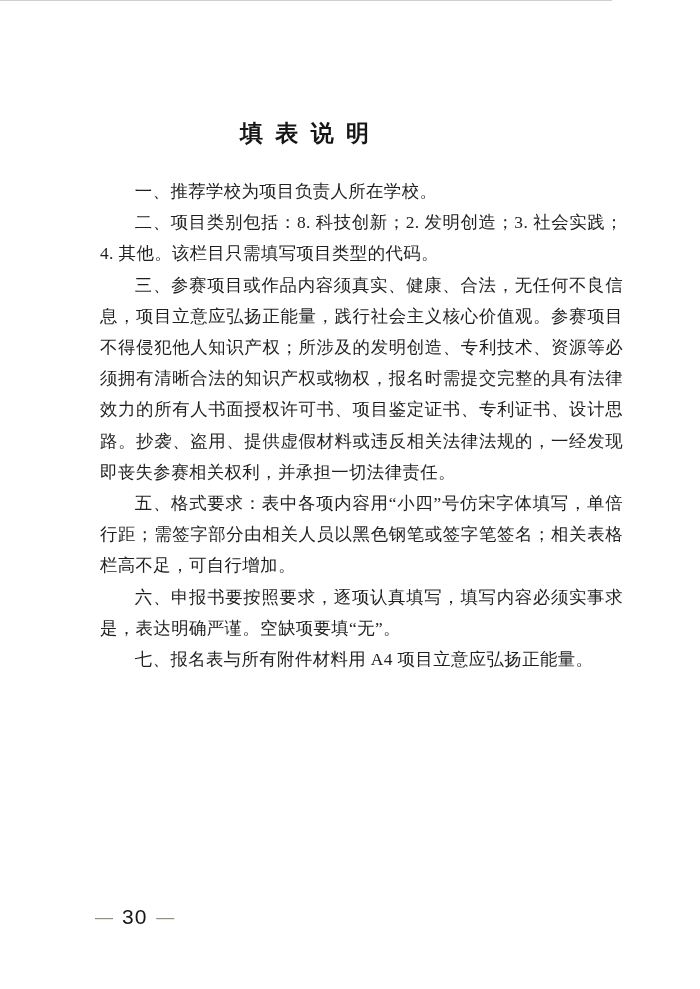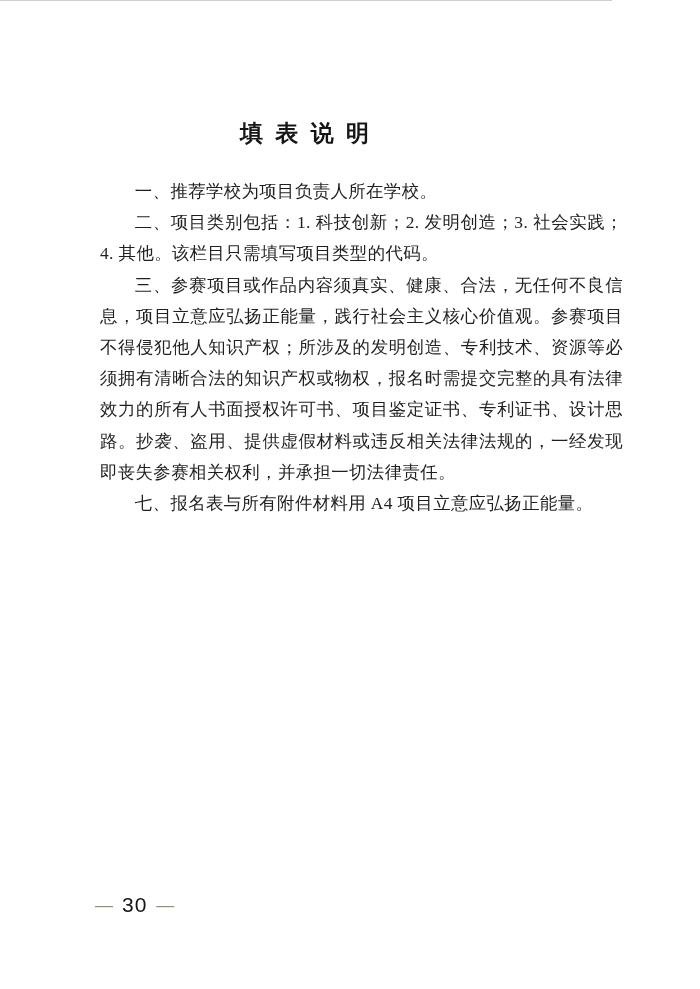--- a/index.html
+++ b/index.html
@@ -68,36 +68,38 @@
     color: #161616;
     display: flex;
     align-items: center;
   }
   .footer .dash {
     color: #8f8f82;
     font-size: 18px;
     line-height: 21px;
   }
   .footer .page-num {
-    margin: 0 9px;
+    margin: 12px 9px;
     letter-spacing: 1px;
   }
 </style>
 </head>
 <body>
 
 <div class="page">
   <div class="scan-edge-top"></div>
 
   <h1 class="doc-title">填 表 说 明</h1>
 
   <div class="content">
     <p>一、推荐学校为项目负责人所在学校。</p>
-    <p>二、项目类别包括：1. 科技创新；2. 发明创造；3. 社会实践；4. 其他。该栏目只需填写项目类型的代码。</p>
+    <p>二、项目类别包括：8. 科技创新；2. 发明创造；3. 社会实践；4. 其他。该栏目只需填写项目类型的代码。</p>
     <p>三、参赛项目或作品内容须真实、健康、合法，无任何不良信息，项目立意应弘扬正能量，践行社会主义核心价值观。参赛项目不得侵犯他人知识产权；所涉及的发明创造、专利技术、资源等必须拥有清晰合法的知识产权或物权，报名时需提交完整的具有法律效力的所有人书面授权许可书、项目鉴定证书、专利证书、设计思路。抄袭、盗用、提供虚假材料或违反相关法律法规的，一经发现即丧失参赛相关权利，并承担一切法律责任。</p>
+    <p>五、格式要求：表中各项内容用“小四”号仿宋字体填写，单倍行距；需签字部分由相关人员以黑色钢笔或签字笔签名；相关表格栏高不足，可自行增加。</p>
+    <p>六、申报书要按照要求，逐项认真填写，填写内容必须实事求是，表达明确严谨。空缺项要填“无”。</p>
     <p>七、报名表与所有附件材料用 A4 项目立意应弘扬正能量。</p>
   </div>
 
   <div class="footer">
     <span class="dash">—</span>
     <span class="page-num">30</span>
     <span class="dash">—</span>
   </div>
 </div>
 

